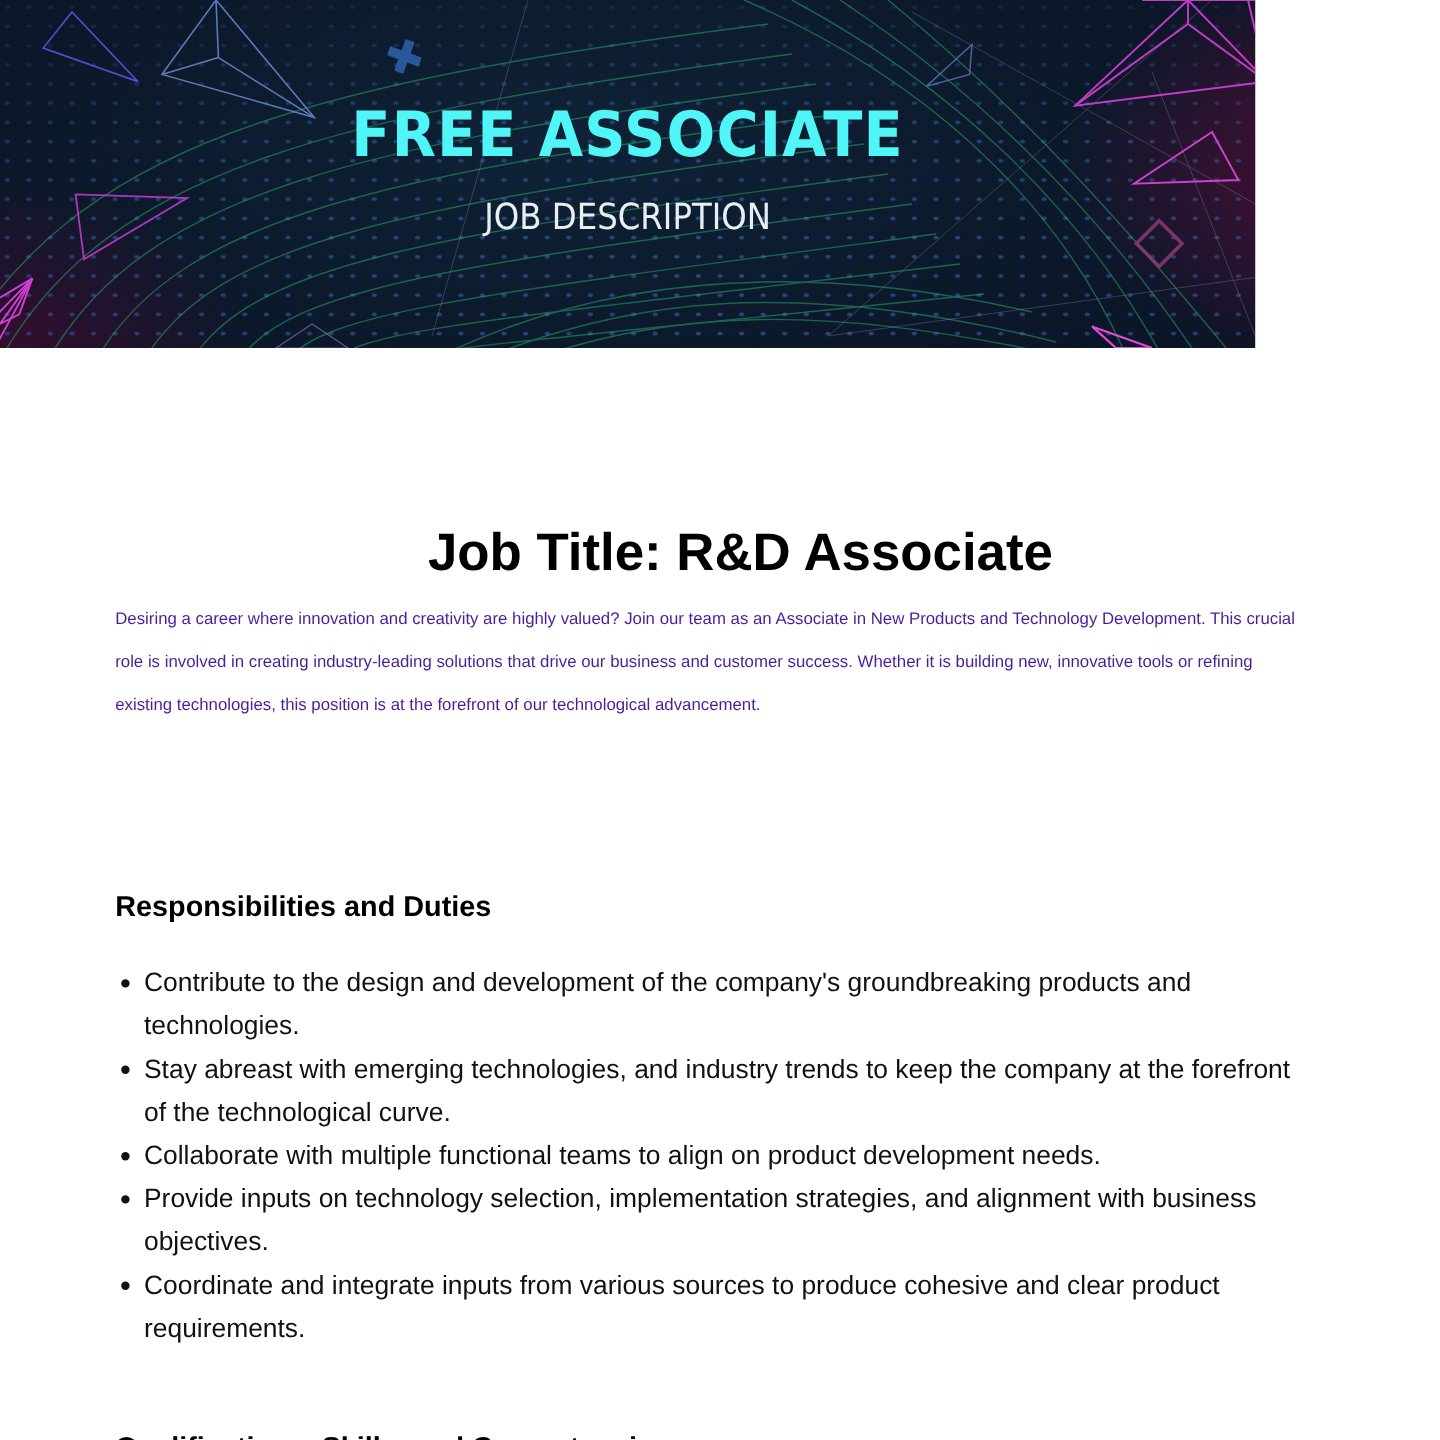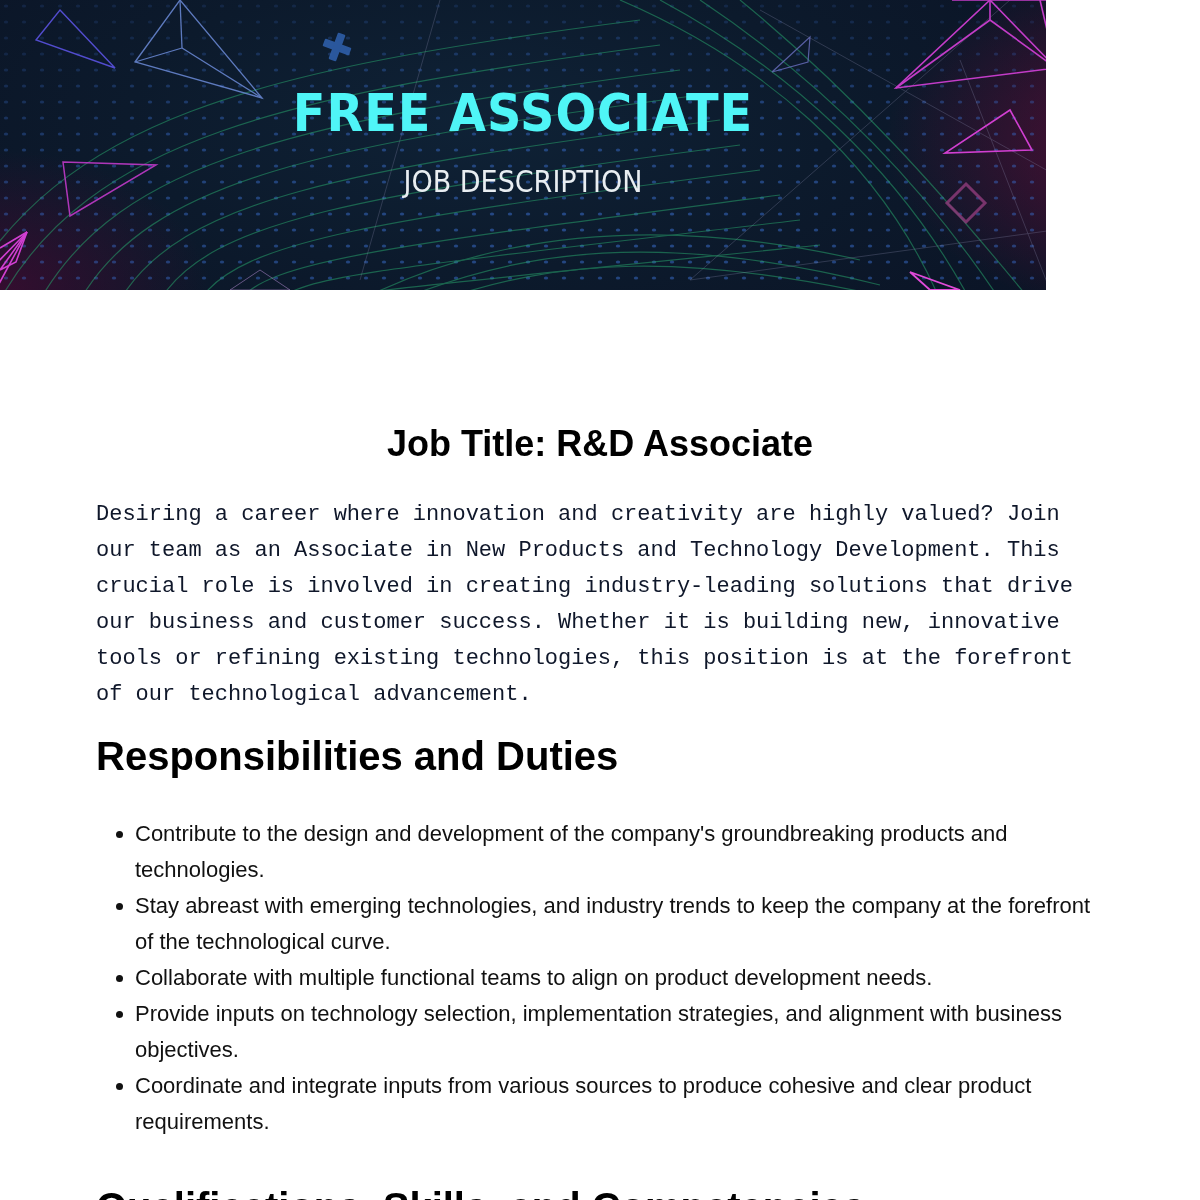--- a/index.html
+++ b/index.html
@@ -60,61 +60,60 @@
     }
 
     
     .content {
       position: absolute;
       left: 96px;
       top: 290px;
       width: 980px;
     }
     .job-title {
-      margin: 0;
+      margin: 17px;
       position: absolute;
       left: 0; width: 1008px;
       top: 126px;
       text-align: center;
       font-family: "Liberation Sans", sans-serif;
       font-weight: bold;
-      font-size: 36px;
+      font-size: 44px;
       line-height: 56px;
       color: #000000;
     }
     .intro {
       position: absolute;
       top: 207px;
       left: 0;
       width: 985px;
       margin: 0;
-      font-size: 22px;
+      font-size: 14px;
       line-height: 36px;
-      color: #0f172a;
-      font-family: Liberation Mono, monospace;
+      color: #4c1d95;
     }
     .section-heading {
       position: absolute;
       left: 0;
       margin: 0;
       font-family: "Liberation Sans", sans-serif;
       font-weight: bold;
-      font-size: 40px;
+      font-size: 24px;
       line-height: 40px;
       color: #000000;
     }
     .resp-heading { top: 446px; }
     .qual-heading { top: 897px; }
 
     .resp-list {
       position: absolute;
       top: 511px;
       left: 0;
       width: 985px;
-      margin: 15px;
+      margin: 0;
       padding: 0;
       list-style: none;
     }
     .resp-list li {
       position: relative;
       padding-left: 24px;
       font-size: 22px;
       line-height: 36px;
       color: #111111;
     }

